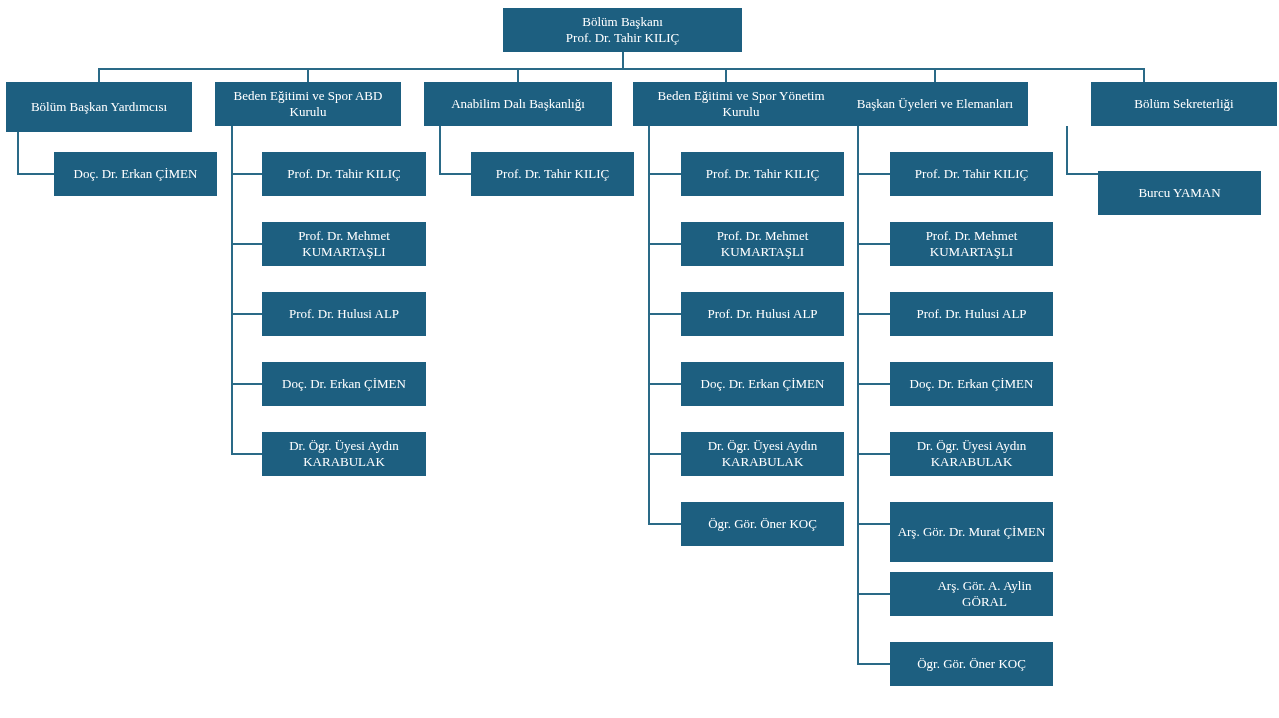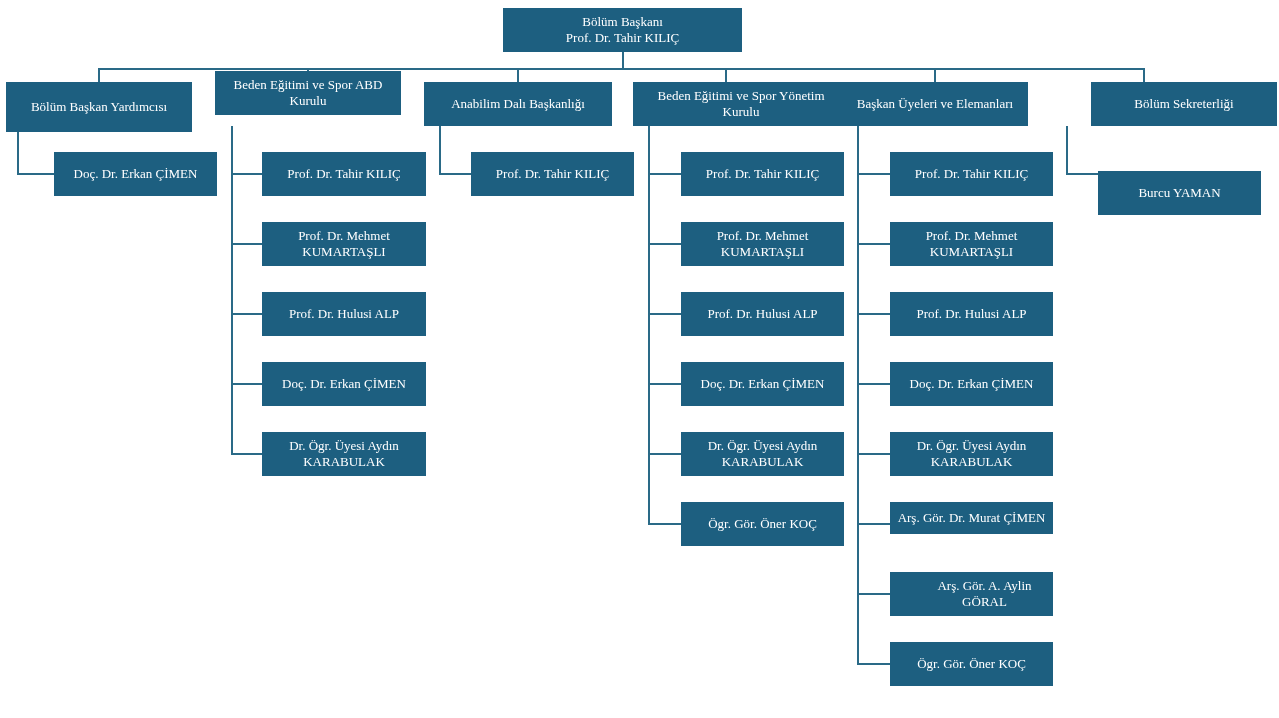--- a/index.html
+++ b/index.html
@@ -56,21 +56,21 @@
     <div class="node node-root" style="left: 503px; top: 8px; width: 239px; height: 44px;">Bölüm Başkanı
 Prof. Dr. Tahir KILIÇ</div>
     <div class="conn conn-v" style="left: 621.5px; top: 52px; height: 16px;"></div>
     <div class="conn conn-h" style="left: 99px; top: 68px; width: 1045px;"></div>
     <div class="conn conn-v" style="left: 98px; top: 68px; height: 14px;"></div>
     <div class="node node-head" style="left: 6px; top: 82px; width: 186px; height: 50px;">Bölüm Başkan Yardımcısı</div>
     <div class="conn conn-v" style="left: 17px; top: 126px; height: 48px;"></div>
     <div class="conn conn-h" style="left: 17px; top: 173px; width: 37px;"></div>
     <div class="node node-leaf" style="left: 54px; top: 152px; width: 163px; height: 44px;">Doç. Dr. Erkan ÇİMEN</div>
     <div class="conn conn-v" style="left: 307px; top: 68px; height: 14px;"></div>
-    <div class="node node-head" style="left: 215px; top: 71px; width: 186px; height: 44px;">Beden Eğitimi ve Spor ABD Kurulu</div>
+    <div class="node node-head" style="left: 215px; top: 82px; width: 186px; height: 44px;">Beden Eğitimi ve Spor ABD Kurulu</div>
     <div class="conn conn-v" style="left: 231px; top: 126px; height: 328px;"></div>
     <div class="conn conn-h" style="left: 231px; top: 173px; width: 31px;"></div>
     <div class="node node-leaf" style="left: 262px; top: 152px; width: 164px; height: 44px;">Prof. Dr. Tahir KILIÇ</div>
     <div class="conn conn-h" style="left: 231px; top: 243px; width: 31px;"></div>
     <div class="node node-leaf" style="left: 262px; top: 222px; width: 164px; height: 44px;">Prof. Dr. Mehmet KUMARTAŞLI</div>
     <div class="conn conn-h" style="left: 231px; top: 313px; width: 31px;"></div>
     <div class="node node-leaf" style="left: 262px; top: 292px; width: 164px; height: 44px;">Prof. Dr. Hulusi ALP</div>
     <div class="conn conn-h" style="left: 231px; top: 383px; width: 31px;"></div>
     <div class="node node-leaf" style="left: 262px; top: 362px; width: 164px; height: 44px;">Doç. Dr. Erkan ÇİMEN</div>
     <div class="conn conn-h" style="left: 231px; top: 453px; width: 31px;"></div>
@@ -102,21 +102,21 @@
     <div class="node node-leaf" style="left: 890px; top: 152px; width: 163px; height: 44px;">Prof. Dr. Tahir KILIÇ</div>
     <div class="conn conn-h" style="left: 857px; top: 243px; width: 33px;"></div>
     <div class="node node-leaf" style="left: 890px; top: 222px; width: 163px; height: 44px;">Prof. Dr. Mehmet KUMARTAŞLI</div>
     <div class="conn conn-h" style="left: 857px; top: 313px; width: 33px;"></div>
     <div class="node node-leaf" style="left: 890px; top: 292px; width: 163px; height: 44px;">Prof. Dr. Hulusi ALP</div>
     <div class="conn conn-h" style="left: 857px; top: 383px; width: 33px;"></div>
     <div class="node node-leaf" style="left: 890px; top: 362px; width: 163px; height: 44px;">Doç. Dr. Erkan ÇİMEN</div>
     <div class="conn conn-h" style="left: 857px; top: 453px; width: 33px;"></div>
     <div class="node node-leaf" style="left: 890px; top: 432px; width: 163px; height: 44px;">Dr. Ögr. Üyesi Aydın KARABULAK</div>
     <div class="conn conn-h" style="left: 857px; top: 523px; width: 33px;"></div>
-    <div class="node node-leaf" style="left: 890px; top: 502px; width: 163px; height: 32px;">Arş. Gör. Dr. Murat ÇİMEN</div>
+    <div class="node node-leaf" style="left: 890px; top: 502px; width: 163px; height: 60px;">Arş. Gör. Dr. Murat ÇİMEN</div>
     <div class="conn conn-h" style="left: 857px; top: 593px; width: 33px;"></div>
     <div class="node node-leaf" style="left: 890px; top: 572px; width: 163px; height: 44px; padding-left: 32px;">Arş. Gör. A. Aylin GÖRAL</div>
     <div class="conn conn-h" style="left: 857px; top: 663px; width: 33px;"></div>
     <div class="node node-leaf" style="left: 890px; top: 642px; width: 163px; height: 44px;">Ögr. Gör. Öner KOÇ</div>
     <div class="conn conn-v" style="left: 1143px; top: 68px; height: 14px;"></div>
     <div class="node node-head" style="left: 1051px; top: 82px; width: 186px; height: 44px; margin-left: 40px;">Bölüm Sekreterliği</div>
     <div class="conn conn-v" style="left: 1066px; top: 126px; height: 48px;"></div>
     <div class="conn conn-h" style="left: 1066px; top: 173px; width: 32px;"></div>
     <div class="node node-leaf" style="left: 1098px; top: 152px; width: 163px; height: 44px; margin-top: 19px;">Burcu YAMAN</div>
   </div>

